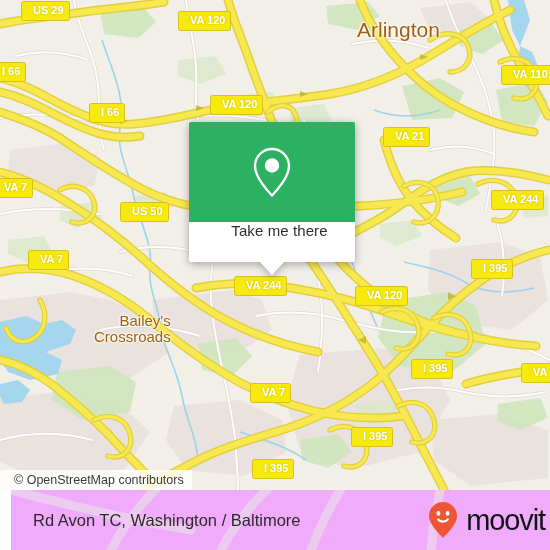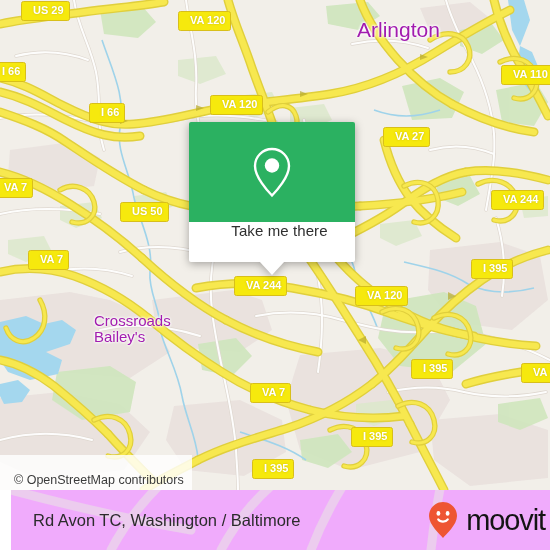--- a/index.html
+++ b/index.html
@@ -35,21 +35,21 @@
   .popup-tail{
     position:absolute;left:50%;bottom:-13px;transform:translateX(-50%);
     width:0;height:0;border-left:13px solid transparent;border-right:13px solid transparent;
     border-top:14px solid #ffffff;
   }
 
   
   .attrib{
     position:absolute;left:0;bottom:0;
     background:rgba(255,255,255,0.82);
-    padding:18px 8px 3px 14px;
+    padding:3px 8px 3px 14px;
     font-size:12.5px;color:#3b3b3b;white-space:nowrap;
   }
 
   
   .footer{
     position:absolute;left:11px;top:490px;width:550px;height:60px;
     background:#f0abfc;overflow:hidden;
   }
   .footer-wm{position:absolute;left:0;top:-300px;width:550px;height:360px;opacity:.55;}
   .footer-row{
@@ -62,21 +62,21 @@
 
   
   .shield{
     position:absolute;background:#f6e90d;border:1.6px solid #d8bf1a;
     border-radius:2.5px;color:#ffffff;font-weight:bold;font-size:11px;
     line-height:1;padding:3px 5px 4px 11px;white-space:nowrap;
     text-shadow:0 0 2px rgba(120,100,0,.35);
     box-sizing:border-box;
   }
   .place{
-    position:absolute;color:#a21caf;white-space:nowrap;text-align:left;
+    position:absolute;color:#a16207;white-space:nowrap;text-align:right;
     text-shadow:0 0 3px #fff,0 0 3px #fff,0 0 3px #fff;
   }
   .place.big{font-size:21px;}
   .place.mid{font-size:15px;line-height:16px;}
 </style>
 </head>
 <body>
 
 <div id="app">
 
@@ -339,31 +339,31 @@
         <polygon points="420,60 428,57 420,54"></polygon>
         <polygon points="358,340 366,344 366,336"></polygon>
         <polygon points="448,300 456,296 448,292"></polygon>
       </g>
     </svg>
 
     <div class="place big" style="left:357px;top:18px;">
       <span>Arlington</span>
     </div>
     <div class="place mid" style="left:94px;top:313px;">
+      <div>Bailey's</div>
       <div>Crossroads</div>
-      <div>Bailey's</div>
     </div>
 
     <div class="shield" style="left:21px;top:1px;">US 29</div>
     <div class="shield" style="left:178px;top:11px;">VA 120</div>
     <div class="shield" style="left:501px;top:65px;">VA 110</div>
     <div class="shield" style="left:-10px;top:62px;">I 66</div>
     <div class="shield" style="left:89px;top:103px;">I 66</div>
     <div class="shield" style="left:210px;top:95px;">VA 120</div>
-    <div class="shield" style="left:383px;top:127px;">VA 27</div>
+    <div class="shield" style="left:383px;top:127px;">VA 21</div>
     <div class="shield" style="left:-8px;top:178px;">VA 7</div>
     <div class="shield" style="left:120px;top:202px;">US 50</div>
     <div class="shield" style="left:491px;top:190px;">VA 244</div>
     <div class="shield" style="left:28px;top:250px;">VA 7</div>
     <div class="shield" style="left:234px;top:276px;">VA 244</div>
     <div class="shield" style="left:355px;top:286px;">VA 120</div>
     <div class="shield" style="left:471px;top:259px;">I 395</div>
     <div class="shield" style="left:411px;top:359px;">I 395</div>
     <div class="shield" style="left:521px;top:363px;">VA 1</div>
     <div class="shield" style="left:250px;top:383px;">VA 7</div>

